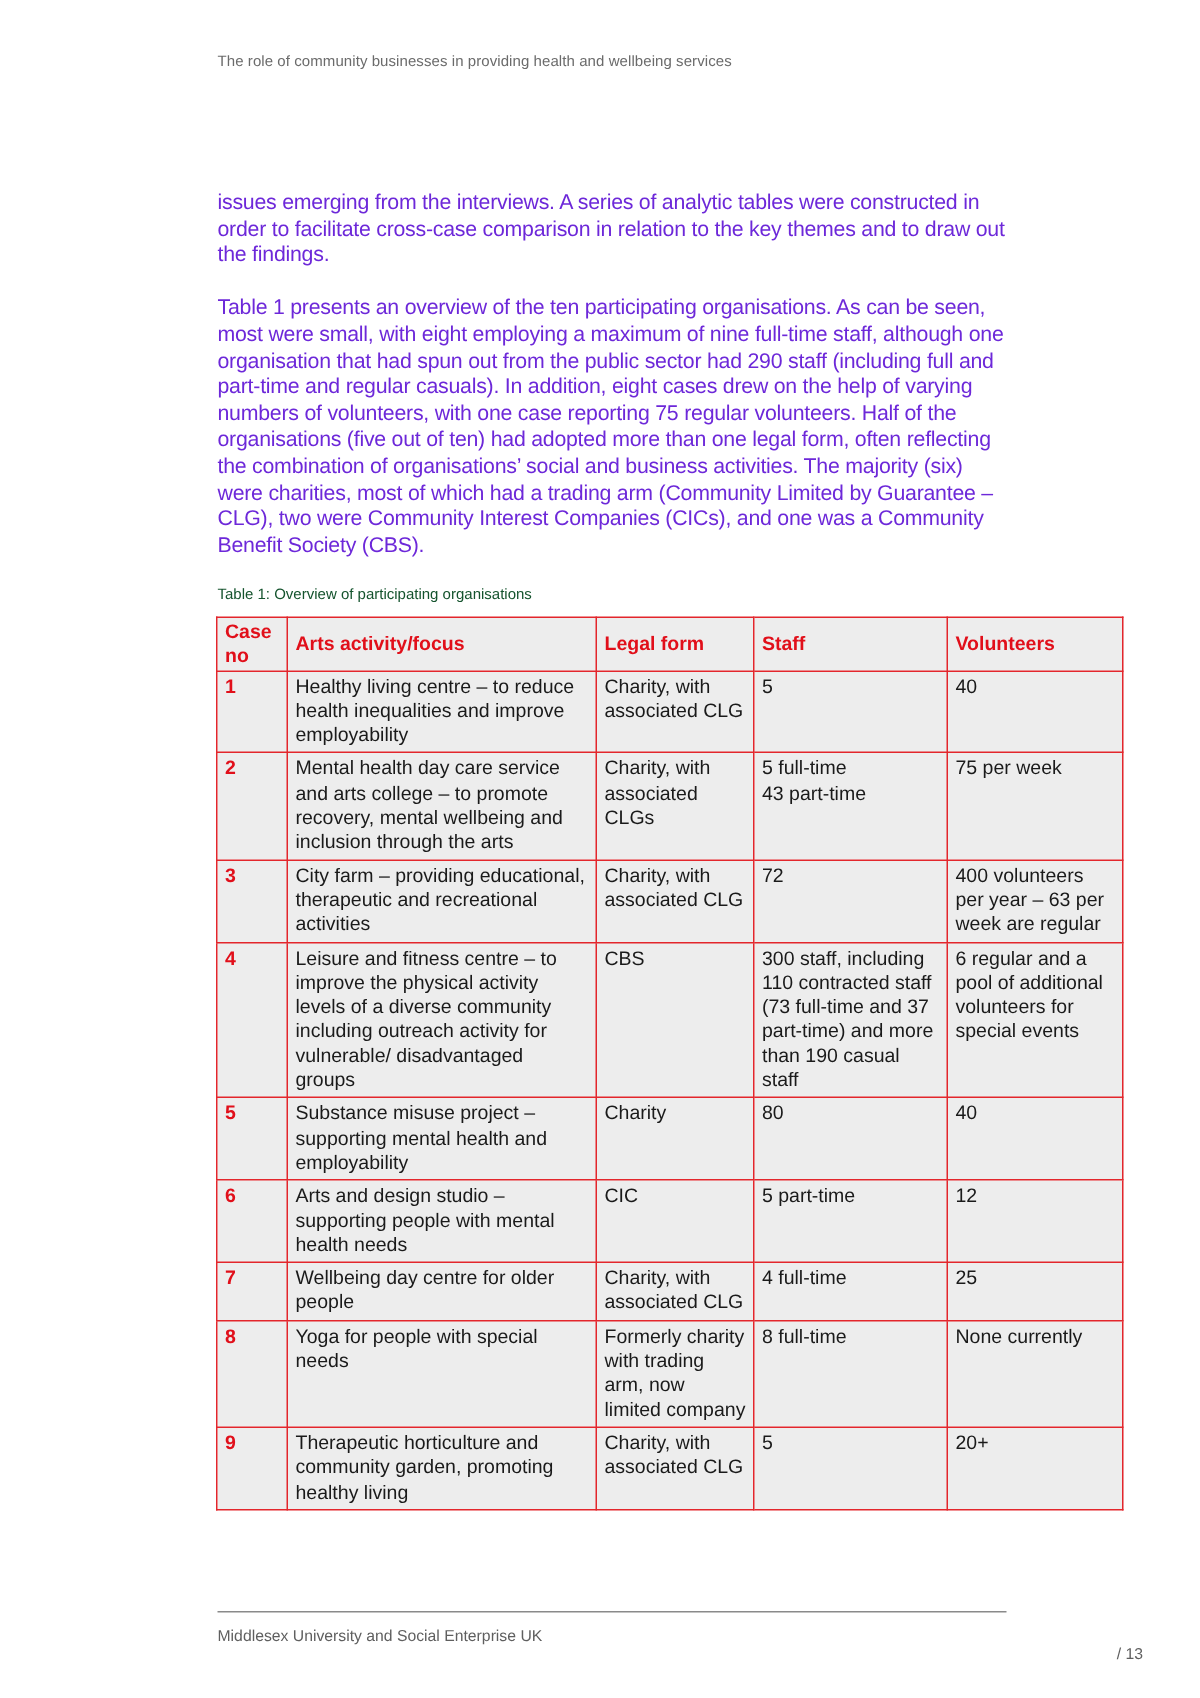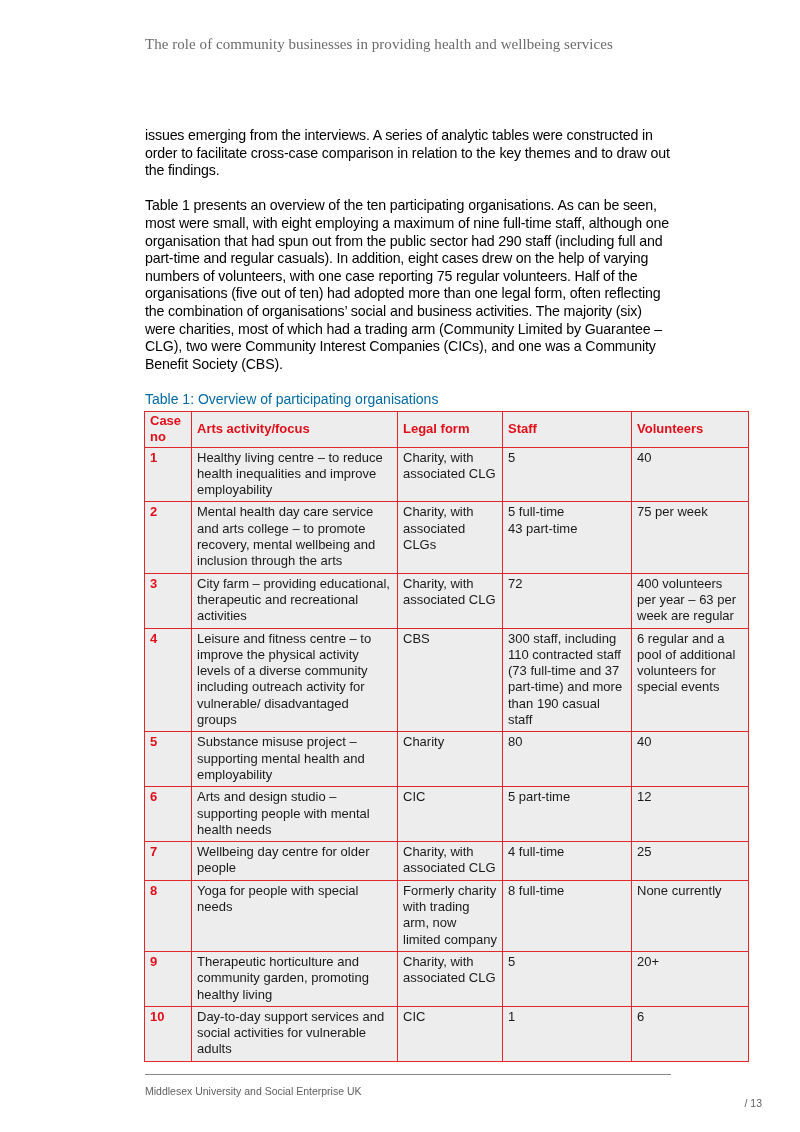--- a/index.html
+++ b/index.html
@@ -12,44 +12,43 @@
       height: 1132px;
       position: relative;
       overflow: hidden;
       font-family: "Liberation Sans", sans-serif;
       color: #1a1a1a;
     }
     .running-header {
       position: absolute;
       left: 145px;
       top: 36px;
-      font-size: 15px;
+      font-size: 10px;
       color: #6b6b6b;
       letter-spacing: 0.05px;
-      font-family: Liberation Serif, serif;
     }
     .body-text {
       position: absolute;
       left: 145px;
       top: 127px;
       width: 530px;
       font-size: 14.2px;
       line-height: 17.6px;
-      color: #000000;
+      color: #6d28d9;
       letter-spacing: -0.15px;
     }
     .body-text p {
       margin: 0 0 17.6px 0;
     }
     .table-caption {
       position: absolute;
       left: 145px;
       top: 391px;
-      font-size: 14px;
-      color: #0369a1;
+      font-size: 10px;
+      color: #14532d;
     }
     table.overview {
       position: absolute;
       left: 144px;
       top: 411px;
       width: 604px;
       border-collapse: collapse;
       table-layout: fixed;
       font-size: 13px;
       line-height: 16.3px;
@@ -196,25 +195,18 @@
         <td>8 full-time</td>
         <td>None currently</td>
       </tr>
       <tr>
         <td class="case-no">9</td>
         <td>Therapeutic horticulture and community garden, promoting healthy living</td>
         <td>Charity, with associated CLG</td>
         <td>5</td>
         <td>20+</td>
       </tr>
-      <tr>
-        <td class="case-no">10</td>
-        <td>Day-to-day support services and social activities for vulnerable adults</td>
-        <td>CIC</td>
-        <td>1</td>
-        <td>6</td>
-      </tr>
     </tbody>
 </table>
 
 <div class="footer-rule"></div>
 <div class="footer-left">Middlesex University and Social Enterprise UK</div>
 <div class="footer-right">/ 13</div>
 
 </body></html>

